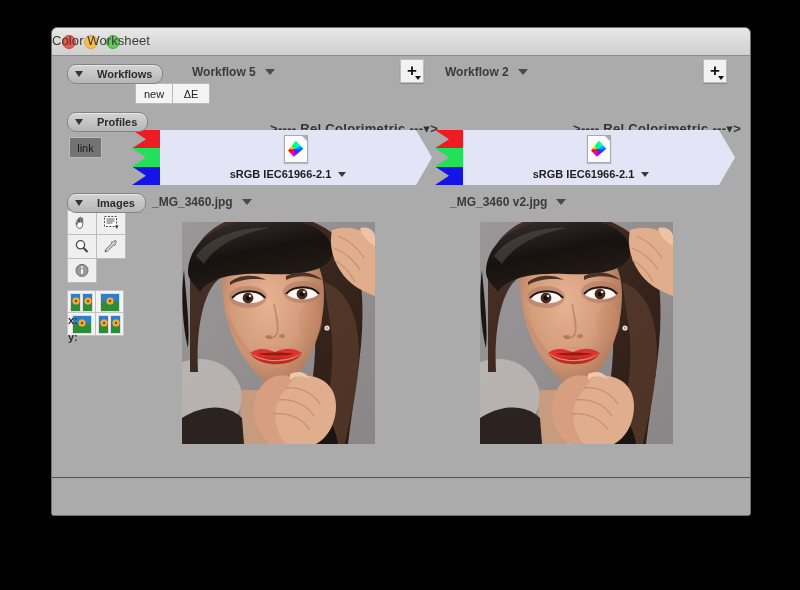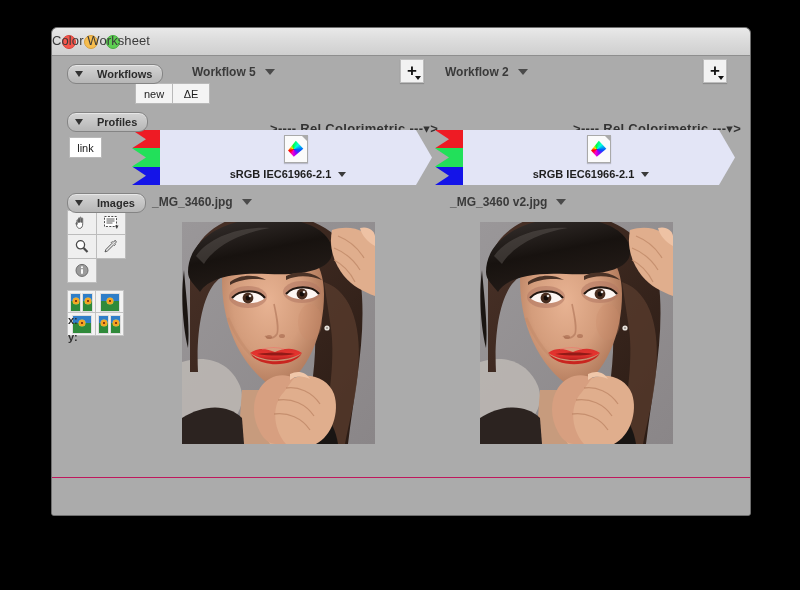--- a/index.html
+++ b/index.html
@@ -64,21 +64,21 @@
   .smallbtns{position:absolute;left:68px;top:27px;display:flex;margin-left:15px;}
   .sbtn{
     min-width:26px;height:19px;background:#f4f4f4;border:1px solid #b9b9b9;
     margin-right:-1px;display:flex;align-items:center;justify-content:center;
     font-size:11px;color:#1c1c1c;padding:0 5px;
   }
 
   
   .pf-strip{position:absolute;left:0;top:53px;right:0;height:81px;background:#ababab;border-bottom:1px solid #7e7e7e;}
   .pf-head{position:absolute;top:12px;font-size:13px;font-weight:bold;color:#333;display:flex;align-items:center;gap:2px;letter-spacing:.3px;white-space:nowrap;text-align:center;}
-  .linkbtn{position:absolute;left:17px;top:28px;width:31px;height:19px;background:#ffffff;border:1px solid #b9b9b9;display:flex;align-items:center;justify-content:center;font-size:11px;color:#1c1c1c;}
+  .linkbtn{position:absolute;left:17px;top:28px;width:31px;height:19px;background:#737373;border:1px solid #b9b9b9;display:flex;align-items:center;justify-content:center;font-size:11px;color:#1c1c1c;}
 
   .chain{position:absolute;top:21px;height:55px;}
   .arrows{position:absolute;left:0;top:0;width:28px;height:55px;}
   .arrows i{display:block;position:absolute;left:0;width:28px;height:18.3px;}
   .arrows i:nth-child(1){top:0;background:#ee1b24;}
   .arrows i:nth-child(2){top:18.3px;background:#22e05a;}
   .arrows i:nth-child(3){top:36.6px;background:#1414e8;}
   .arrowmask{
     position:absolute;left:0;top:0;width:28px;height:55px;
     background:#ababab;

